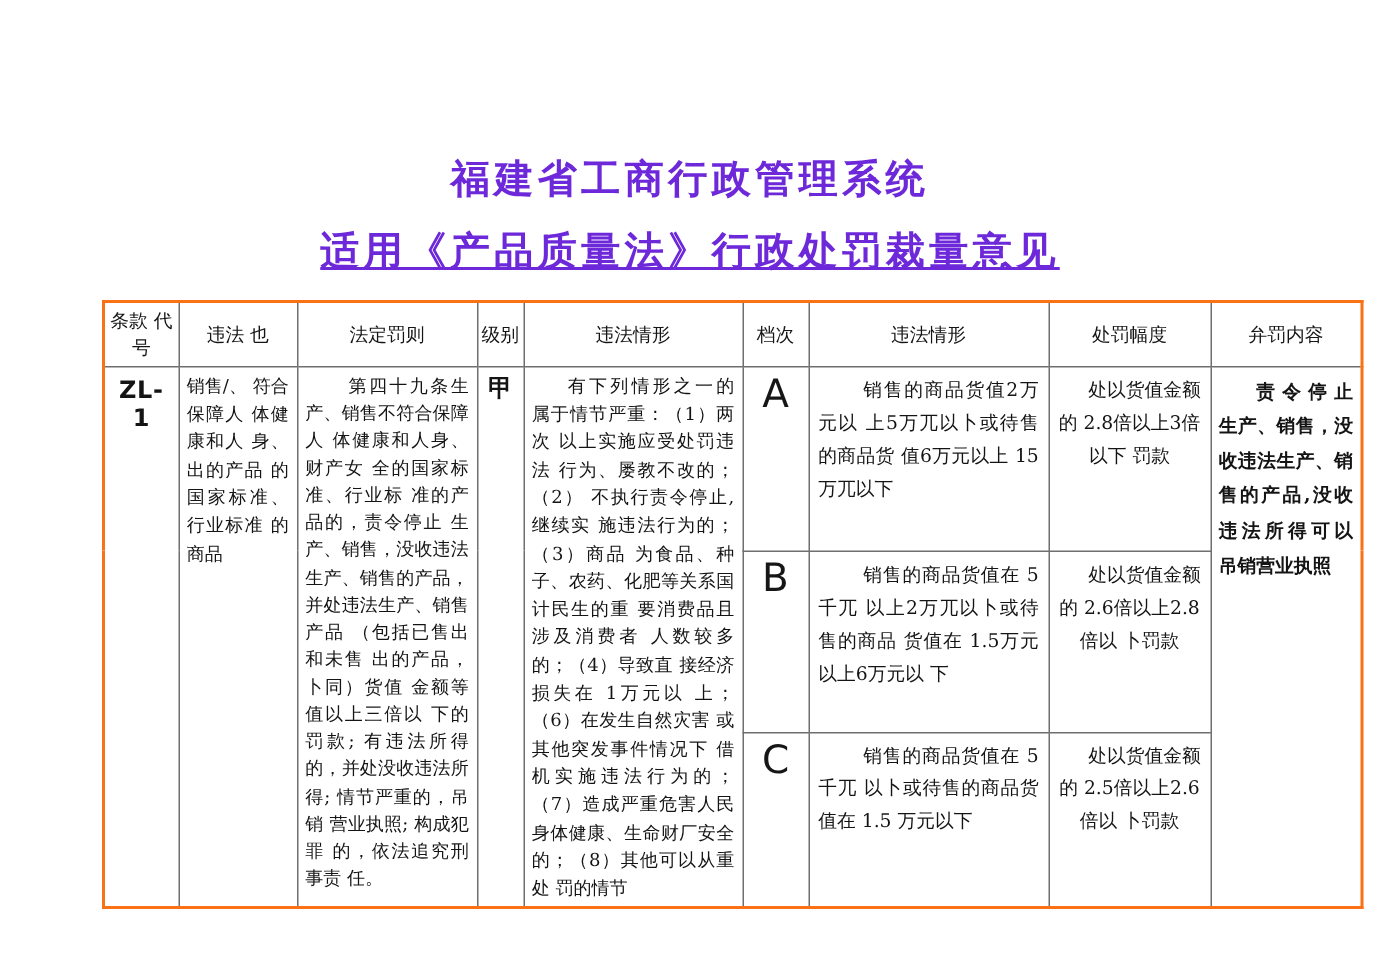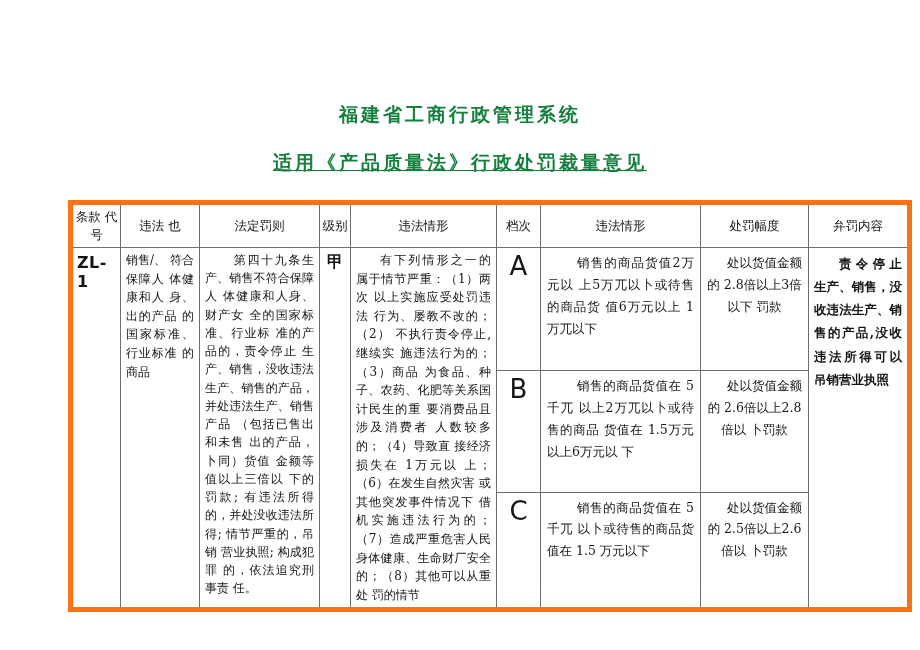--- a/index.html
+++ b/index.html
@@ -3,44 +3,44 @@
 <meta charset="utf-8">
 <style>
   html,body{margin:0;padding:0;}
   body{
     width:920px;height:650px;background:#ffffff;position:relative;
     font-family:"DejaVu Serif","Liberation Serif",serif;color:#141414;
     overflow:hidden;
   }
   .title{
     position:absolute;left:0;width:920px;text-align:center;
-    font-size:19px;font-weight:600;letter-spacing:3px;color:#15803d;
+    font-size:26px;font-weight:600;letter-spacing:3px;color:#6d28d9;
   }
   .title1{top:102px;}
   .title2{top:150px;text-decoration:underline;}
   table.main{
     position:absolute;left:68px;top:200px;width:839px;
     border-collapse:collapse;table-layout:fixed;
-    border:5px solid #f97316;
+    border:2px solid #f97316;
   }
   th,td{
     border:1px solid #6f6f6f;
     padding:2px 4px;vertical-align:top;
     font-size:12px;font-weight:normal;
     word-break:break-all;overflow:hidden;
   }
   th{
     text-align:center;vertical-align:middle;
     font-size:12.5px;line-height:1.45;height:38px;padding:2px 2px;
   }
   tr.rowA{height:107px;}
   tr.rowB{height:105px;}
   tr.rowC{height:102px;}
   td.code{
-    padding-top:5px;
+    text-align:center;padding-top:5px;
     font-family:"DejaVu Sans","Liberation Sans",sans-serif;
     font-weight:bold;font-size:16px;letter-spacing:0.5px;
   }
   td.violation{line-height:1.55;text-align:justify;padding:3px 5px;}
   td.statutory{line-height:1.52;text-align:justify;text-indent:2.4em;padding:3px 5px;margin-top:44px;}
   td.level{text-align:center;font-size:16px;font-weight:600;padding-top:4px;}
   td.circumstances{line-height:1.55;text-align:justify;text-indent:2em;padding:3px 5px;}
   td.grade{
     text-align:center;padding-top:3px;
     font-family:"DejaVu Sans","Liberation Sans",sans-serif;
@@ -80,21 +80,21 @@
     <th>处罚幅度</th>
     <th>弁罚内容</th>
   </tr>
   <tr class="rowA">
     <td class="code" rowspan="3">ZL-1</td>
     <td class="violation" rowspan="3">销售/、 符合保障人 体健康和人 身、出的产品 的国家标准、 行业标准 的 商品</td>
     <td class="statutory" rowspan="3">第四十九条生产、销售不符合保障人 体健康和人身、财产女 全的国家标准、行业标 准的产品的，责令停止 生产、销售，没收违法 生产、销售的产品，并处违法生产、销售产品 （包括已售出和未售 出的产品，卜同）货值 金额等值以上三倍以 下的罚款; 有违法所得的，并处没收违法所 得; 情节严重的，吊销 营业执照; 构成犯罪 的，依法追究刑事责 任。</td>
     <td class="level" rowspan="3">甲</td>
     <td class="circumstances" rowspan="3">有下列情形之一的 属于情节严重：（1）两次 以上实施应受处罚违法 行为、屡教不改的；（2） 不执行责令停止,继续实 施违法行为的；（3）商品 为食品、种子、农药、化肥等关系国计民生的重 要消费品且涉及消费者 人数较多的；（4）导致直 接经济损失在 1万元以 上；（6）在发生自然灾害 或其他突发事件情况下 借机实施违法行为的；（7）造成严重危害人民 身体健康、生命财厂安全 的；（8）其他可以从重处 罚的情节</td>
     <td class="grade">A</td>
-    <td class="grade-circ">销售的商品货值2万元以 上5万兀以卜或待售的商品货 值6万元以上 1 万兀以下</td>
+    <td class="grade-circ">销售的商品货值2万元以 上5万兀以卜或待售的商品货 值6万元以上 15 万兀以下</td>
     <td class="penalty">处以货值金额的 2.8倍以上3倍以下 罚款</td>
     <td class="additional" rowspan="3">责令停止 生产、销售，没 收违法生产、销 售的产品,没收 违法所得可以 吊销营业执照</td>
   </tr>
   <tr class="rowB">
     <td class="grade">B</td>
     <td class="grade-circ">销售的商品货值在 5千兀 以上2万兀以卜或待售的商品 货值在 1.5万元以上6万元以 下</td>
     <td class="penalty">处以货值金额的 2.6倍以上2.8倍以 卜罚款</td>
   </tr>
   <tr class="rowC">
     <td class="grade">C</td>

